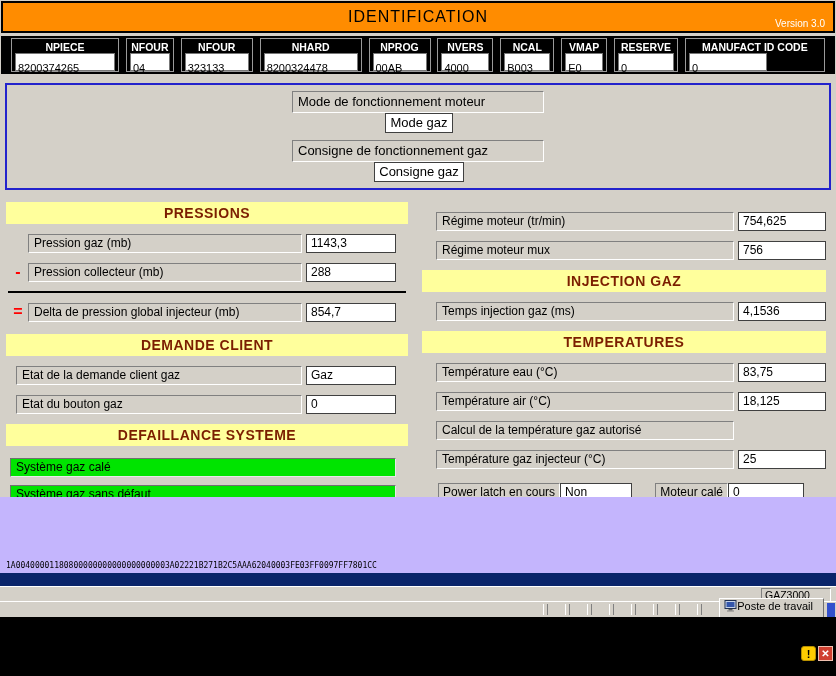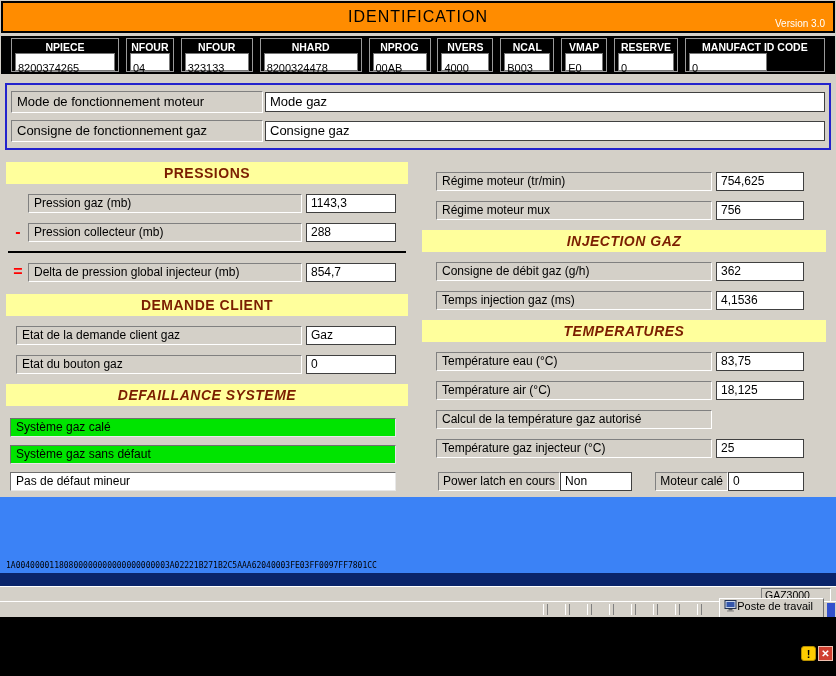--- a/index.html
+++ b/index.html
@@ -10,53 +10,53 @@
   .title-text{position:absolute;left:0;right:0;top:5px;text-align:center;font-weight:normal;font-size:16px;letter-spacing:1px;color:#000;}
   .version-text{position:absolute;right:8px;bottom:2px;font-size:10px;color:#fff;}
   
   .id-strip{margin:3px 1px 0 1px;background:#000;display:flex;justify-content:space-between;align-items:stretch;padding:2px 10px;height:38px;box-sizing:border-box;}
   .id-field{display:flex;flex-direction:column;align-items:center;justify-content:space-between;border:1px solid #9a9a9a;background:#000;padding:2px 3px;box-sizing:border-box;}
   .id-label{color:#fff;font-weight:bold;font-size:10.5px;white-space:nowrap;}
   .id-value{background:#fff;color:#000;font-size:11px;border:1px solid #777;height:14px;line-height:13px;padding:8px 2px;width:100%;box-sizing:border-box;text-align:left;}
   .id-value.short{width:78px;align-self:flex-start;}
   
   .mode-box{margin:9px 5px 0 5px;border:2px solid var(--frame-blue,#2222cc);background:#d4d0c8;padding:6px 4px;display:flex;flex-direction:column;gap:7px;}
-  .mode-row{display:flex;align-items:center;}
+  .mode-row{display:flex;align-items:center;flex-direction:column;}
   .mode-label{width:240px;flex:none;font-size:13px;padding:2px 5px;background:#d4d0c8;border:1px solid;border-color:#808080 #fff #fff #808080;height:16px;line-height:16px;white-space:nowrap;}
   .mode-value{flex:1;margin-left:2px;background:#fff;border:1px solid #404040;font-size:13px;height:18px;line-height:18px;padding:0 4px;}
   
   .columns{display:flex;margin:12px 6px 0 6px;gap:14px;}
   .col{position:relative;}
   .col-left{width:402px;}
   .col-right{width:404px;}
   .section-header{background:var(--section-yellow,#ffff9c);color:var(--section-title,#7b1e00);font-weight:bold;font-size:14px;text-align:center;height:22px;line-height:22px;letter-spacing:.5px;}
-  .mt{margin-top:10px;font-style:italic;}
+  .mt{margin-top:10px;}
   .mt2{margin-top:12px;}
   .data-row{display:flex;align-items:center;position:relative;margin-top:10px;}
   .col-left .data-row{padding-left:22px;margin-right:12px;}
   .col-left .data-row.plain{padding-left:10px;}
-  .col-right .data-row{padding-left:14px;margin-right:22px;}
+  .col-right .data-row{padding-left:14px;}
   .sign{position:absolute;left:4px;top:0;color:var(--error-red,#f00);font-weight:bold;font-size:16px;line-height:17px;width:16px;text-align:center;}
   .lbl{flex:1;background:#d4d0c8;border:1px solid;border-color:#808080 #fff #fff #808080;font-size:12px;height:15px;line-height:15px;padding:1px 5px;white-space:nowrap;overflow:hidden;}
   .val{flex:none;margin-left:4px;background:#fff;border:1px solid #404040;font-size:12px;height:15px;line-height:15px;padding:1px 4px;box-sizing:content-box;}
   .col-left .val{width:80px;}
   .col-right .val{width:78px;}
   .val.ghost{visibility:hidden;}
   .hline{height:2px;background:#000;margin:9px 2px 0 2px;}
   .status-box{margin:8px 12px 0 4px;background:#fff;border:1px solid;border-color:#707070 #e8e8e8 #e8e8e8 #707070;font-size:12px;height:15px;line-height:15px;padding:1px 5px;white-space:nowrap;overflow:hidden;}
   .status-box.first{margin-top:12px;}
   .status-box.ok{background:var(--ok-green,#00e400);}
   .footer-row{display:flex;align-items:center;margin:14px 22px 0 16px;}
   .fl-label{background:#d4d0c8;border:1px solid;border-color:#808080 #fff #fff #808080;font-size:12px;height:15px;line-height:15px;padding:1px 4px;white-space:nowrap;}
   .fl-val{background:#fff;border:1px solid #404040;font-size:12px;height:15px;line-height:15px;padding:1px 4px;}
   .fl-val.w1{width:62px;}
   .fl-val.w2{width:66px;}
   .flex-spacer{flex:1;}
   
-  .white-strip{position:absolute;top:497px;left:0;width:836px;height:76px;background:#3b82f6;}
+  .white-strip{position:absolute;top:497px;left:0;width:836px;height:76px;background:#c4b5fd;}
   .hex-lines{position:absolute;left:6px;bottom:3px;font-family:"DejaVu Sans Mono",monospace;font-size:8px;line-height:9px;color:#000;}
   .navy-bar{position:absolute;top:573px;left:0;width:836px;height:13px;background:var(--navy,#0a246a);}
   .status-row{position:absolute;top:586px;left:0;width:836px;height:15px;background:#d4d0c8;border-top:1px solid #fff;box-sizing:border-box;}
   .gaz-box{position:absolute;right:5px;top:1px;width:62px;height:12px;line-height:12px;font-size:10.5px;padding:0 3px;border:1px solid;border-color:#808080 #fff #fff #808080;background:#d4d0c8;color:#000;}
   .taskbar-row{position:absolute;top:601px;left:0;width:836px;height:16px;background:#d4d0c8;border-top:1px solid #fff;box-sizing:border-box;display:flex;align-items:center;justify-content:flex-end;padding-right:1px;}
   .band-handle{width:3px;height:11px;border-left:1px solid #fff;border-right:1px solid #808080;margin-right:17px;}
   .task-button{display:flex;align-items:center;gap:0;height:13px;padding:0 10px 8px 4px;border:1px solid;border-color:#fff #707070 #707070 #fff;font-size:11px;margin-right:3px;background:#d4d0c8;color:#000;}
   .task-edge{width:8px;height:14px;background:#3350cc;}
   .bottom-black{position:absolute;top:617px;left:0;width:836px;height:59px;background:#000;}
   .bottom-icons{position:absolute;right:3px;top:29px;display:flex;gap:2px;}
@@ -171,24 +171,20 @@
         <div class="lbl">Régime moteur (tr/min)</div>
         <div class="val">754,625</div>
       </div>
       <div class="data-row">
         <div class="lbl">Régime moteur mux</div>
         <div class="val">756</div>
       </div>
 
       <div class="section-header mt">INJECTION GAZ</div>
       <div class="data-row">
-        <div class="lbl">Consigne de débit gaz (g/h)</div>
-        <div class="val">362</div>
-      </div>
-      <div class="data-row">
         <div class="lbl">Temps injection gaz (ms)</div>
         <div class="val">4,1536</div>
       </div>
 
       <div class="section-header mt">TEMPERATURES</div>
       <div class="data-row">
         <div class="lbl">Température eau (°C)</div>
         <div class="val">83,75</div>
       </div>
       <div class="data-row">

